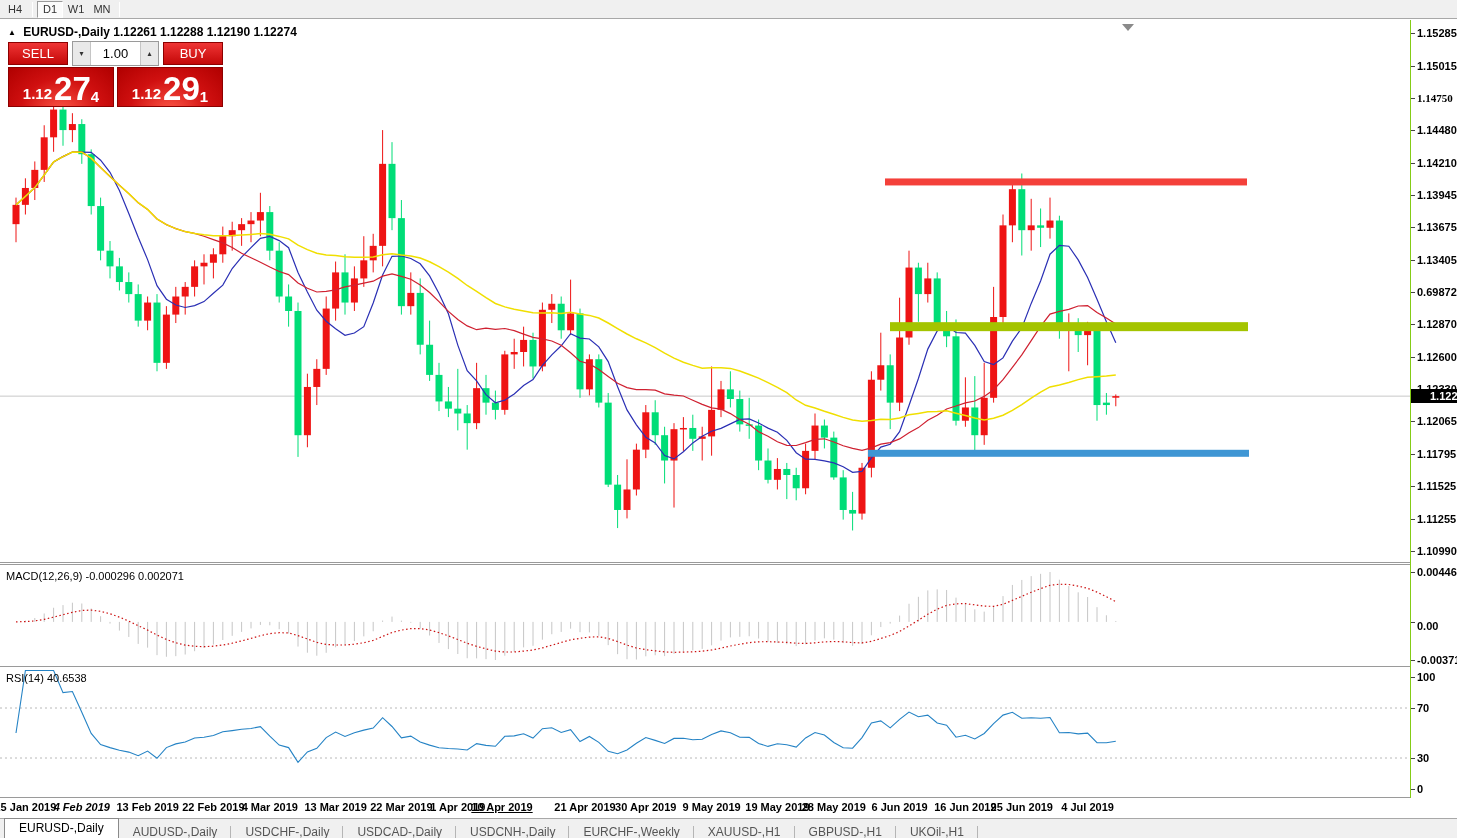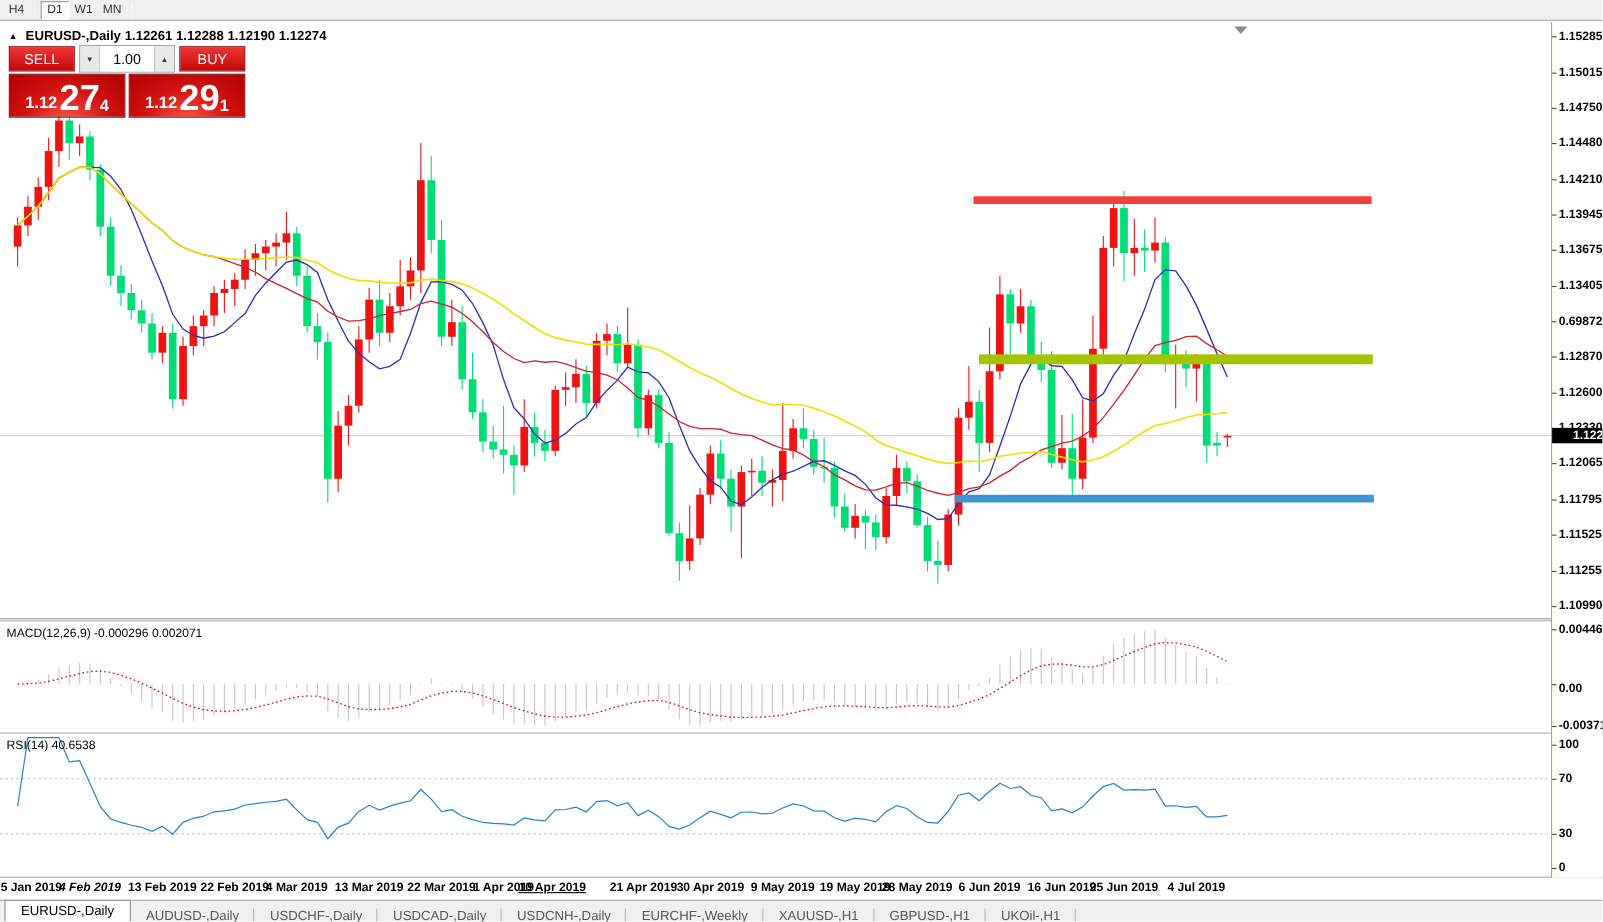--- a/index.html
+++ b/index.html
@@ -487,21 +487,21 @@
         <span class="pb-sup">1</span>
       </div>
     </div>
   </div>
 
   <div id="axis-col">
       <div class="ax-label" style="top: 7px;">1.15285</div>
       <div class="ax-tick" style="top: 13px;"></div>
       <div class="ax-label" style="top: 39.562px;">1.15015</div>
       <div class="ax-tick" style="top: 45.562px;"></div>
-      <div class="ax-label" style="top: 71.521px;">1.14750</div>
+      <div class="ax-label" style="top: 71.521px; font-family: Liberation Serif, serif;">1.14750</div>
       <div class="ax-tick" style="top: 77.521px;"></div>
       <div class="ax-label" style="top: 104.083px;">1.14480</div>
       <div class="ax-tick" style="top: 110.083px;"></div>
       <div class="ax-label" style="top: 136.645px;">1.14210</div>
       <div class="ax-tick" style="top: 142.645px;"></div>
       <div class="ax-label" style="top: 168.604px;">1.13945</div>
       <div class="ax-tick" style="top: 174.604px;"></div>
       <div class="ax-label" style="top: 201.166px;">1.13675</div>
       <div class="ax-tick" style="top: 207.166px;"></div>
       <div class="ax-label" style="top: 233.728px;">1.13405</div>

